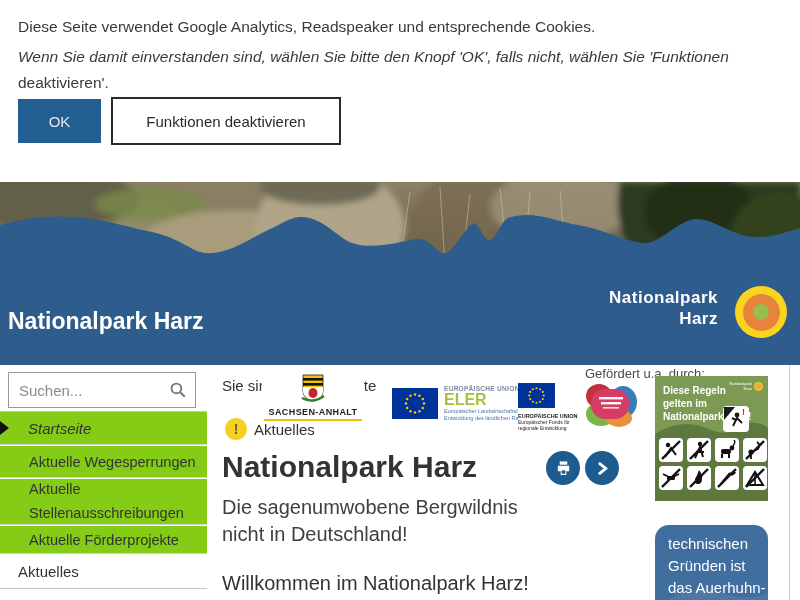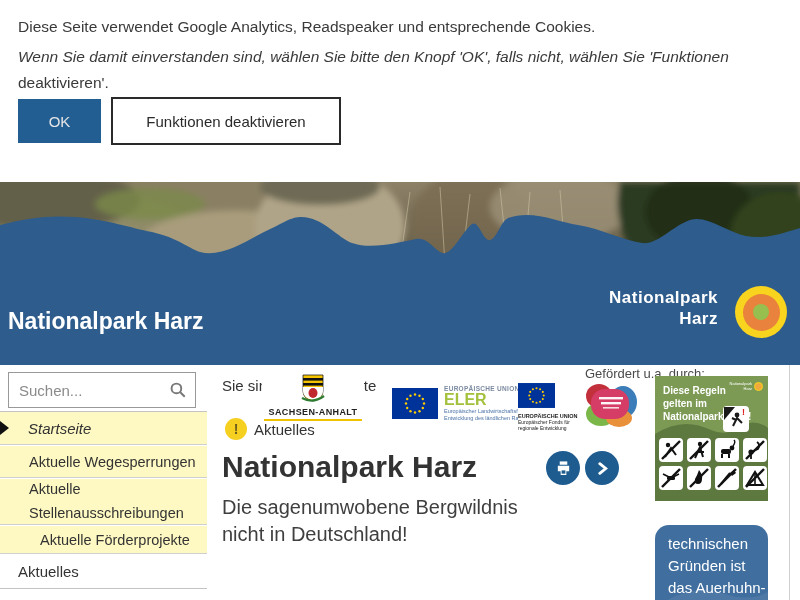--- a/index.html
+++ b/index.html
@@ -28,21 +28,21 @@
     border-radius:50%; background:#96bf4f; }
 
   
   .search-wrap { left:8px; top:372px; width:188px; height:36px; }
   .search-input { width:188px; height:36px; border:1px solid #999; padding:0 34px 0 10px;
     font-size:15px; color:#333; font-family:"Liberation Sans",sans-serif; }
   .search-input::placeholder { color:#8a8a8a; }
   .search-icon { position:absolute; right:9px; top:9px; width:18px; height:18px; }
   .sb-line { left:0; width:207px; height:1px; background:#c4c4c4; }
   .nav-item { left:0; width:207px; color:#333; font-size:14.5px; display:flex; align-items:center; }
-  .nav-gray { background:#fef9c3; border-bottom:1px solid #cfcfcf; }
+  .nav-gray { background:#84cc16; border-bottom:1px solid #cfcfcf; }
   .marker { left:0; top:421px; width:0; height:0; border-left:9px solid #111;
     border-top:7px solid transparent; border-bottom:7px solid transparent; }
 
   
   .breadcrumb { left:222px; top:377px; font-size:15px; color:#333; }
   .funding-caption { left:545px; top:366px; font-size:13px; color:#4a4a4a;margin-left:40px; }
   .sa-block { left:262px; top:373px; width:102px; height:47px; background:#fff; text-align:center; }
   .sa-caption { font-size:9px; font-weight:bold; color:#222; letter-spacing:.4px; margin-top:1px; }
   .sa-underline { width:98px; height:2px; background:#f0c200; margin:2px auto 0; }
   .eler-box { left:352px; top:382px; width:180px; height:45px; background:#fff; display:flex;margin-left:40px; }
@@ -151,21 +151,21 @@
     <span>Startseite</span>
   </div>
   <div class="abs marker"></div>
 
   <div class="abs nav-item nav-gray" style="top:446px; height:32px; padding-left:29px;">
     <span>Aktuelle Wegesperrungen</span>
   </div>
   <div class="abs nav-item nav-gray" style="top:479px; height:46px; padding:0 30px 0 29px; line-height:1.6;">
     <span>Aktuelle Stellenausschreibungen</span>
   </div>
-  <div class="abs nav-item nav-gray" style="top:526px; height:28px; padding-left:40px;">
+  <div class="abs nav-item nav-gray" style="top:526px; height:28px; padding-left:29px;">
     <span>Aktuelle Förderprojekte</span>
   </div>
   <div class="abs nav-item" style="top:555px; height:32px; padding-left:18px; font-size:15px;">
     <span>Aktuelles</span>
   </div>
   <div class="abs sb-line" style="top:588px;"></div>
 
   <div class="abs breadcrumb">Sie sind hier: Startseite</div>
   <div class="abs funding-caption">Gefördert u.a. durch:</div>
 
@@ -251,20 +251,21 @@
       <rect x="7" y="11" width="4" height="3.5" fill="#1e5c90"></rect>
     </svg>
   </button>
   <button class="abs circle-btn" style="left:585px; top:451px;">
     <svg width="13" height="13" viewBox="0 0 12 12">
       <path d="M3.5,1.5 L9,6 L3.5,10.5" stroke="#fff" stroke-width="2.6" fill="none" stroke-linecap="round"></path>
     </svg>
   </button>
 
   <p class="abs subtitle">Die sagenumwobene Bergwildnis nicht in Deutschland!</p>
+  <p class="abs welcome">Willkommen im Nationalpark Harz!</p>
 
   <div class="abs poster">
     <svg class="abs" style="left:0; top:0;" width="113" height="125" viewBox="0 0 113 125">
       <path d="M0,58 Q28,40 56,54 Q72,61 86,50 Q100,42 113,52 L113,125 L0,125 Z" fill="#5e7940"></path>
     </svg>
     <div class="poster-title">Diese Regeln
 gelten im
 Nationalpark Harz!</div>
     <div class="poster-mini-logo">
       <div class="poster-mini-text">Nationalpark

